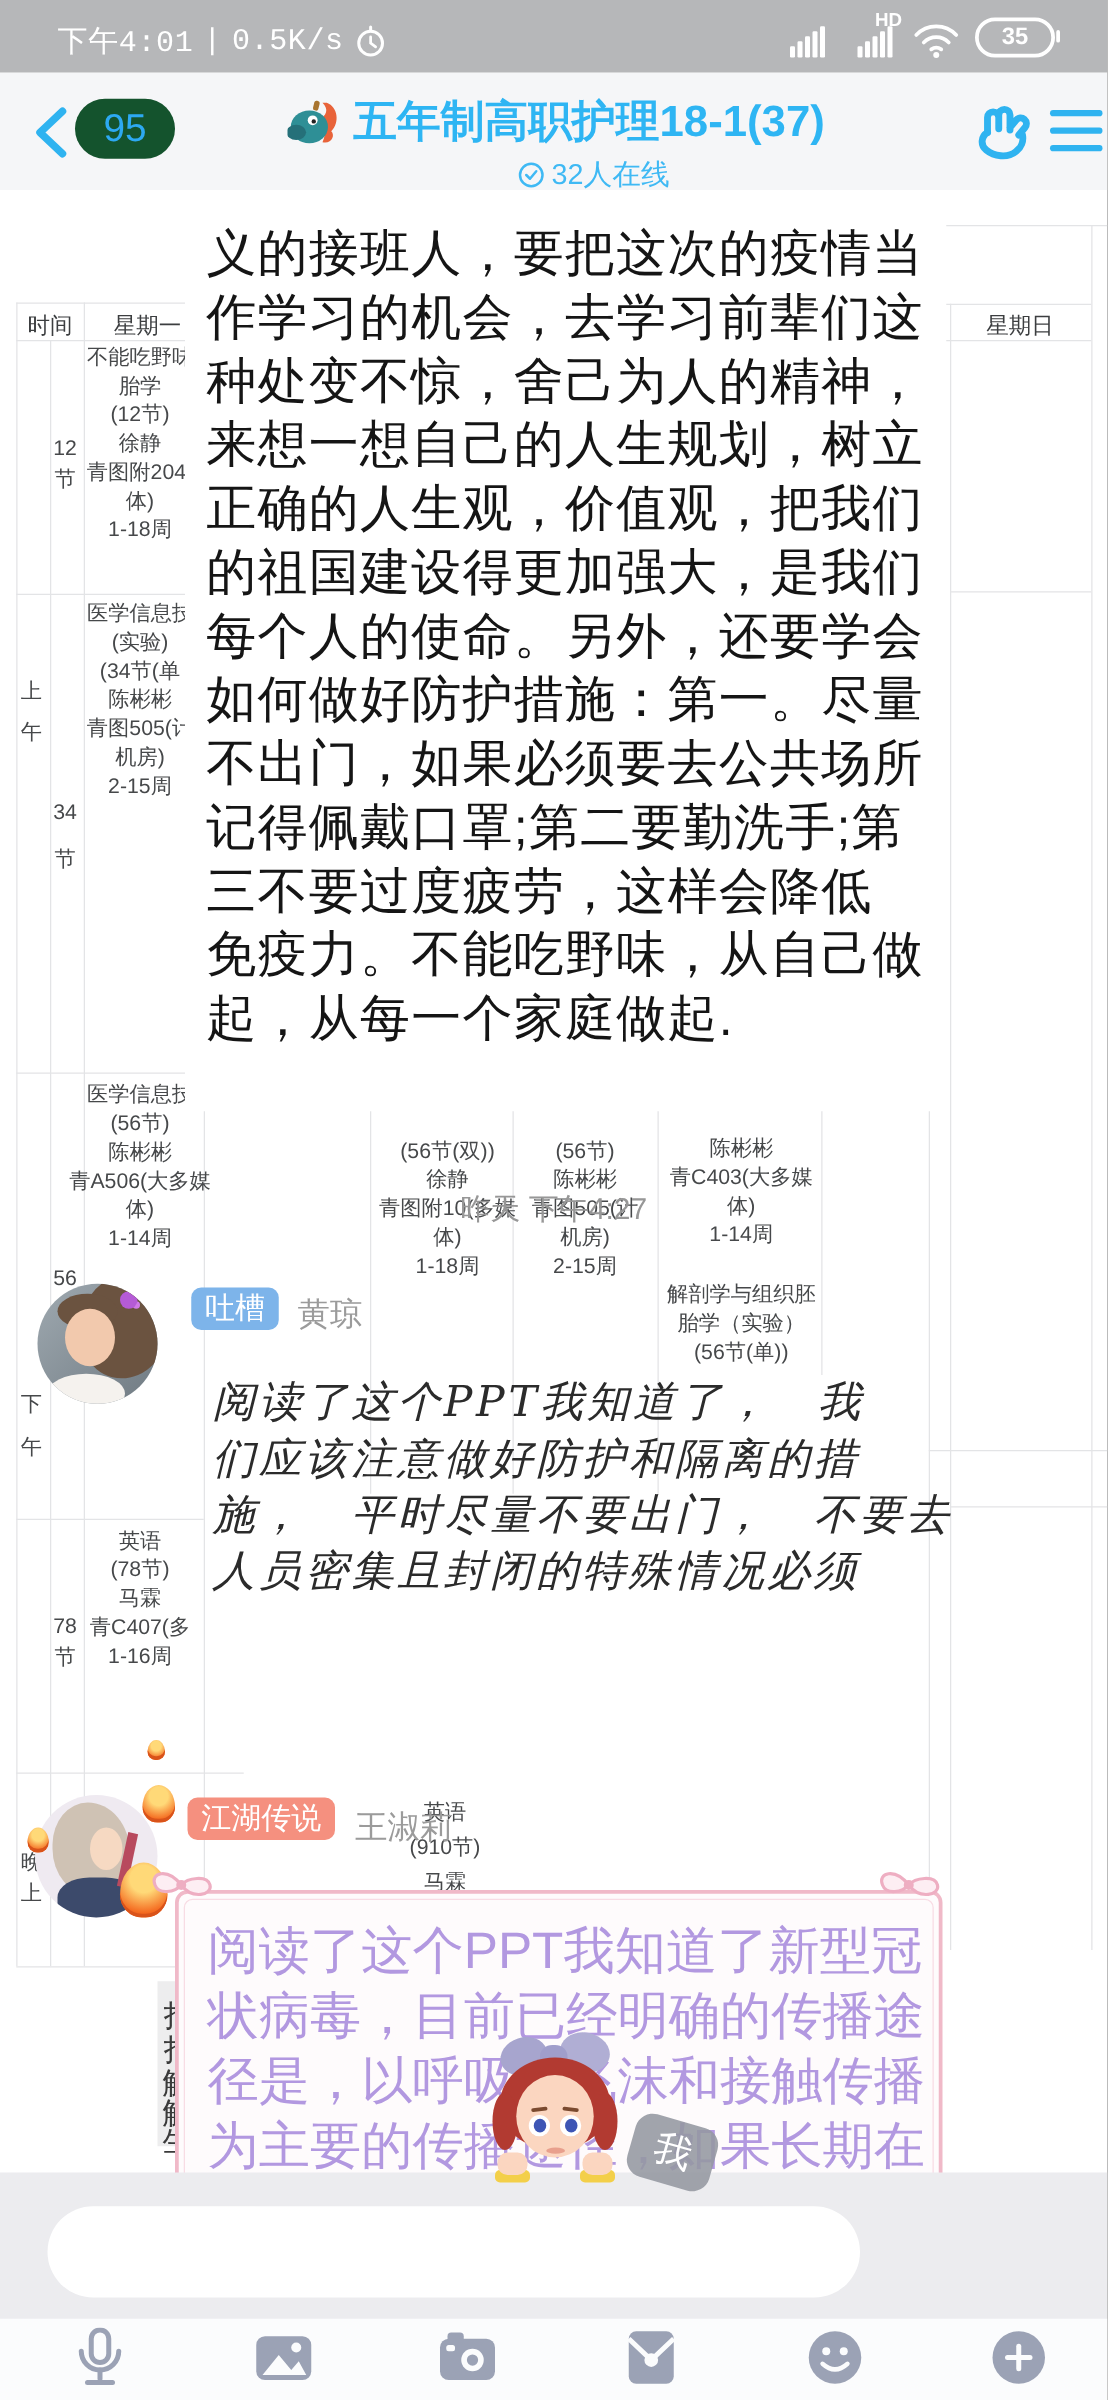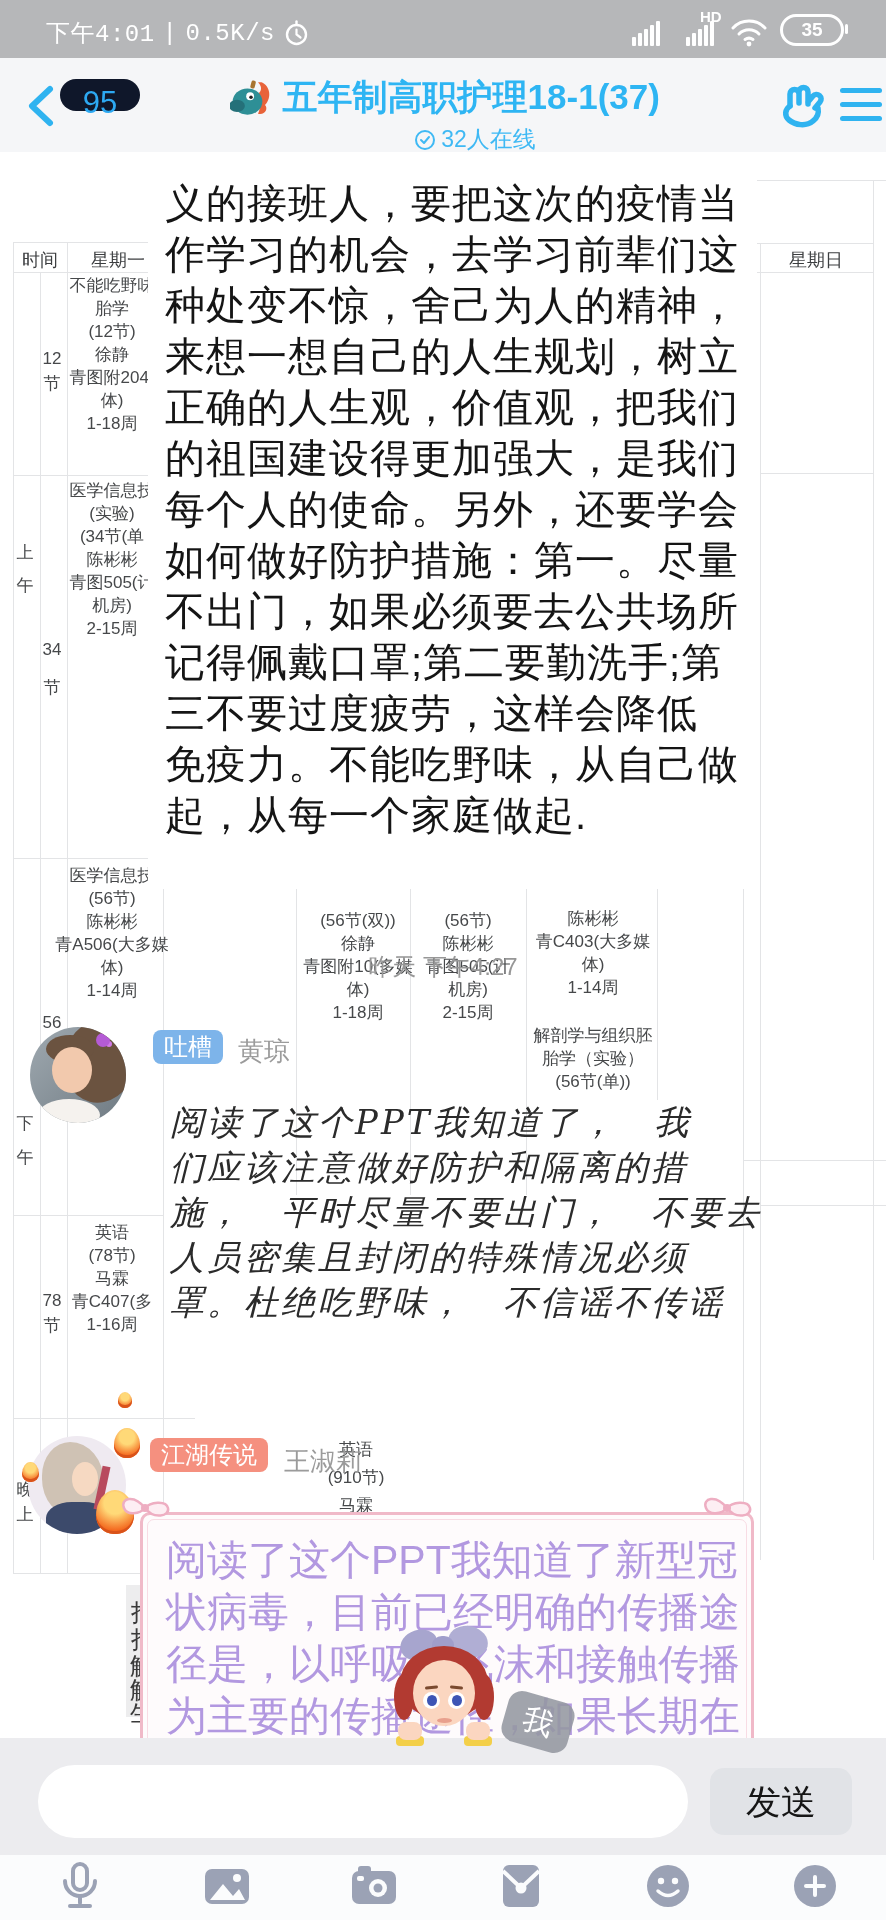--- a/index.html
+++ b/index.html
@@ -10,21 +10,21 @@
   .statusbar{position:absolute;left:0;top:0;width:886px;height:58px;background:#b6b7b9;z-index:40;color:#fff;}
   .sb-left{position:absolute;left:46px;top:17px;font-size:24px;letter-spacing:.5px;display:flex;gap:8px;align-items:center;font-family:Liberation Mono, monospace;}
   .sig{position:absolute;display:flex;align-items:flex-end;gap:2px;}
   .sig i{display:block;width:4px;background:#fff;border-radius:1px;}
   .hd{position:absolute;font-size:15px;font-weight:bold;color:#fff;margin-left:28px;}
   .batt{position:absolute;left:780px;top:14px;width:58px;height:26px;border:3px solid #fff;border-radius:16px;
         font-size:19px;font-weight:bold;text-align:center;line-height:26px;color:#fff;}
   .batt:after{content:"";position:absolute;right:-7px;top:7px;width:3px;height:10px;background:#fff;border-radius:2px;}
   
   .header{position:absolute;left:0;top:58px;width:886px;height:94px;background:#f5f6f8;z-index:40;}
-  .unread{position:absolute;left:60px;top:21px;min-width:80px;height:32px;border-radius:24px;background:#0f172a;
+  .unread{position:absolute;left:60px;top:21px;min-width:80px;height:48px;border-radius:24px;background:#14532d;
           color:#2da9f2;font-size:31px;text-align:center;line-height:48px;}
   .titlerow{position:absolute;left:140px;top:16px;width:610px;text-align:center;white-space:nowrap;}
   .title{font-size:35px;font-weight:bold;color:#2eb5f3;vertical-align:middle;}
   .subtitle{position:absolute;left:0;top:66px;width:100%;text-align:center;color:#3fb9f4;font-size:23px;padding-left:32px;}
   .hamb{position:absolute;left:840px;top:30px;width:42px;z-index:41;}
   .hamb i{display:block;height:5px;background:#2fb3f0;border-radius:3px;margin-bottom:9px;}
   
   .gl{position:absolute;background:#e3e4e6;z-index:1;}
   .tcell{position:absolute;transform:translateX(-50%);text-align:center;font-size:17px;line-height:23px;
          color:#46484a;white-space:nowrap;z-index:1;}
@@ -212,21 +212,20 @@
     <div class="abs" style="left:8px;top:72px;width:62px;height:32px;background:#f5f2ee;border-radius:50%;"></div>
     <div class="abs" style="right:16px;top:6px;width:14px;height:14px;background:#b55bd6;border-radius:50%;box-shadow:6px 4px 0 -4px #d07ae8;"></div>
   </div>
   <span class="tag" style="left:153px;top:1030px;background:#7db4ea;">吐槽</span>
   <span class="uname" style="left:238px;top:1034px;">黄琼</span>
   <div class="handwriting">
     <div>阅读了这个PPT我知道了，　我</div>
     <div>们应该注意做好防护和隔离的措</div>
     <div>施，　平时尽量不要出门，　不要去</div>
     <div>人员密集且封闭的特殊情况必须</div>
-    <div>罩。杜绝吃野味，　不信谣不传谣</div>
   </div>
 
   <div class="avatar" style="left:28px;top:1436px;width:98px;height:98px;background:#efeaf1;">
     <div class="abs" style="left:14px;top:6px;width:62px;height:74px;background:#cfc2b4;border-radius:50% 60% 40% 55%;"></div>
     <div class="abs" style="left:44px;top:26px;width:26px;height:34px;background:#f6d9c2;border-radius:50%;"></div>
     <div class="abs" style="left:18px;top:66px;width:64px;height:40px;background:#3c4a6b;border-radius:40% 40% 0 0;"></div>
     <div class="abs" style="left:70px;top:30px;width:8px;height:44px;background:#b84a5e;transform:rotate(12deg);"></div>
   </div>
   <div class="lantern" style="left:114px;top:1428px;width:26px;height:30px;"></div>
   <div class="lantern" style="left:22px;top:1462px;width:17px;height:20px;"></div>
@@ -269,21 +268,20 @@
     <div style="left:41px;top:94px;width:15px;height:5px;background:#e8a08d;border-radius:50%;"></div>
     <div style="left:0px;top:112px;width:28px;height:10px;background:#f3cf49;border-radius:4px;"></div>
     <div style="left:68px;top:112px;width:28px;height:10px;background:#f3cf49;border-radius:4px;"></div>
     <div style="left:2px;top:98px;width:24px;height:18px;background:#fbd6c0;border-radius:8px;"></div>
     <div style="left:70px;top:98px;width:24px;height:18px;background:#fbd6c0;border-radius:8px;"></div>
   </div>
   <div class="me-badge">我</div>
 
   <div class="inputbar">
     <div class="field"></div>
-    <div class="send">发送</div>
   </div>
   <div class="toolstrip">
     <svg class="ticon" style="left:56px;" viewBox="0 0 48 48">
       <rect x="17" y="2" width="14" height="26" rx="7" fill="none" stroke="#9ba2b5" stroke-width="4"></rect>
       <path d="M9 19 a15 15 0 0 0 30 0" fill="none" stroke="#9ba2b5" stroke-width="4" stroke-linecap="round"></path>
       <line x1="24" y1="34" x2="24" y2="41" stroke="#9ba2b5" stroke-width="4" stroke-linecap="round"></line>
       <line x1="14" y1="44" x2="34" y2="44" stroke="#9ba2b5" stroke-width="4" stroke-linecap="round"></line>
     </svg>
     <svg class="ticon" style="left:203px;" viewBox="0 0 48 48">
       <rect x="2" y="7" width="44" height="35" rx="7" fill="#9ba2b5"></rect>

